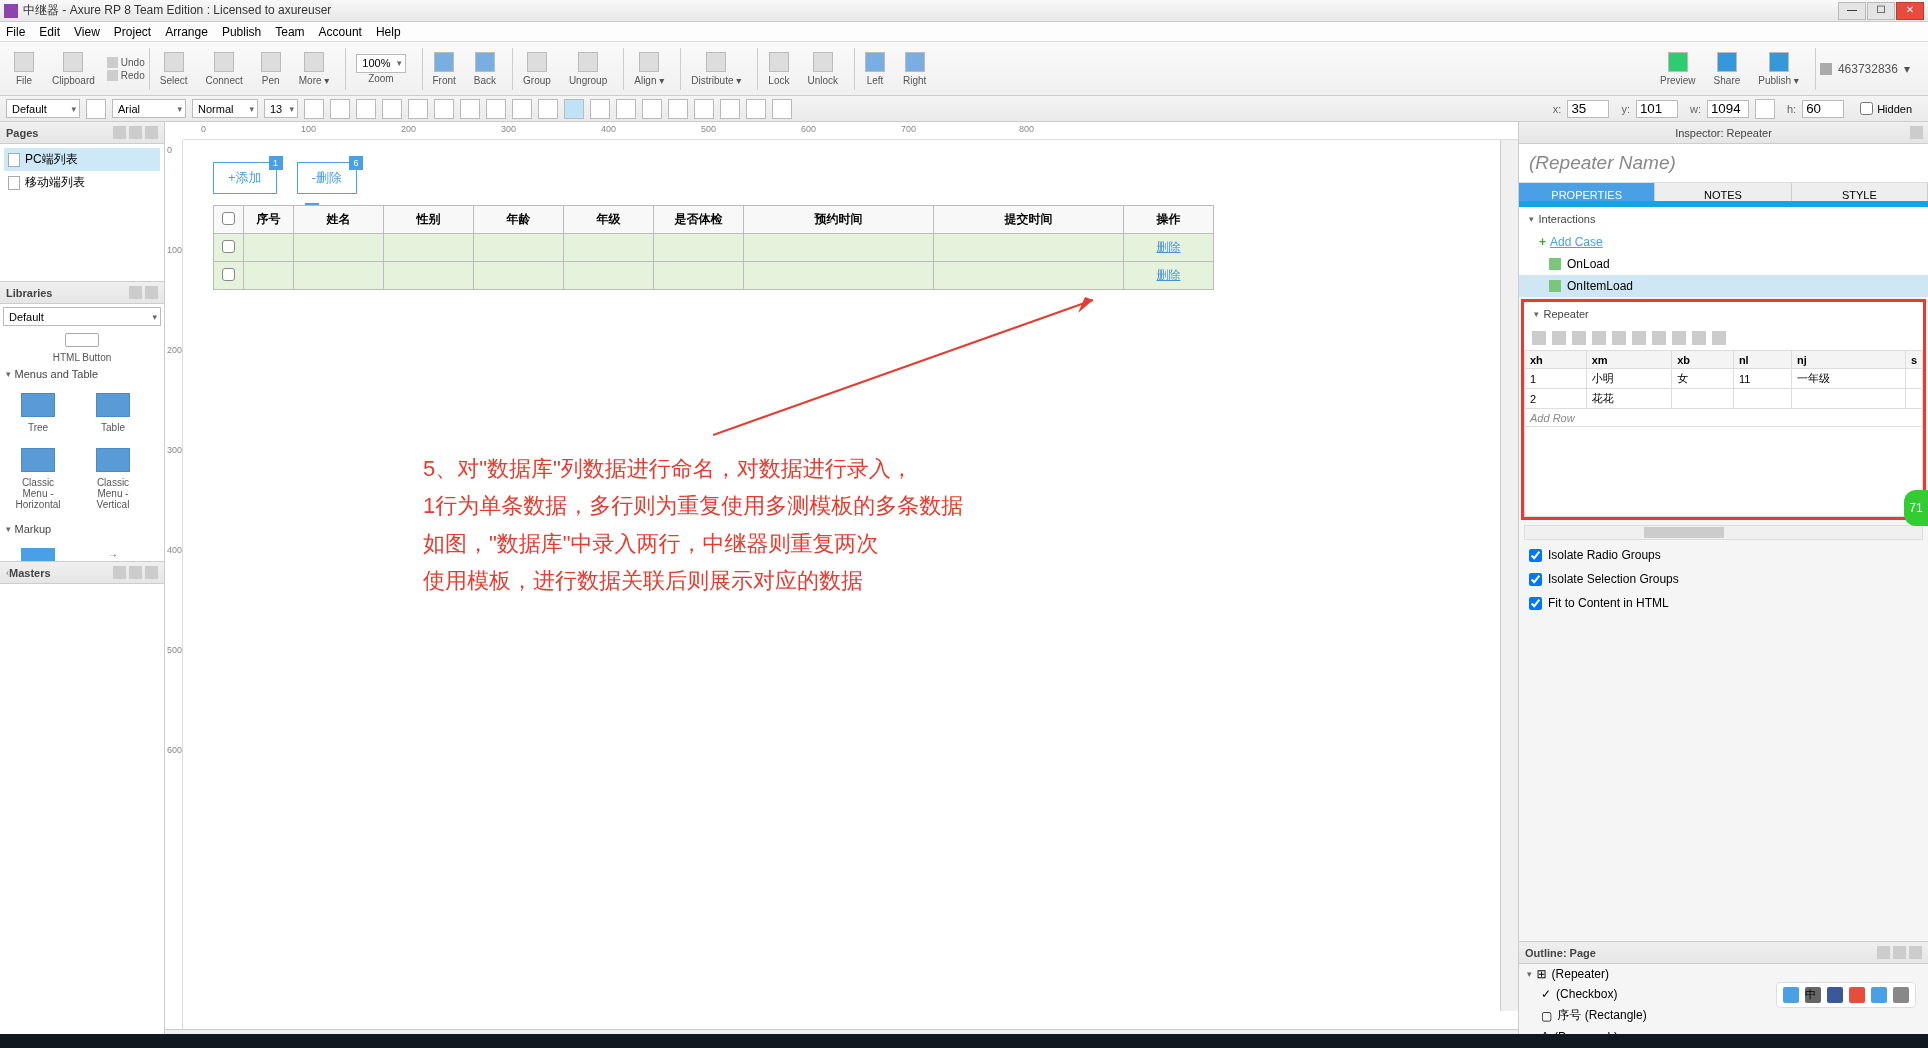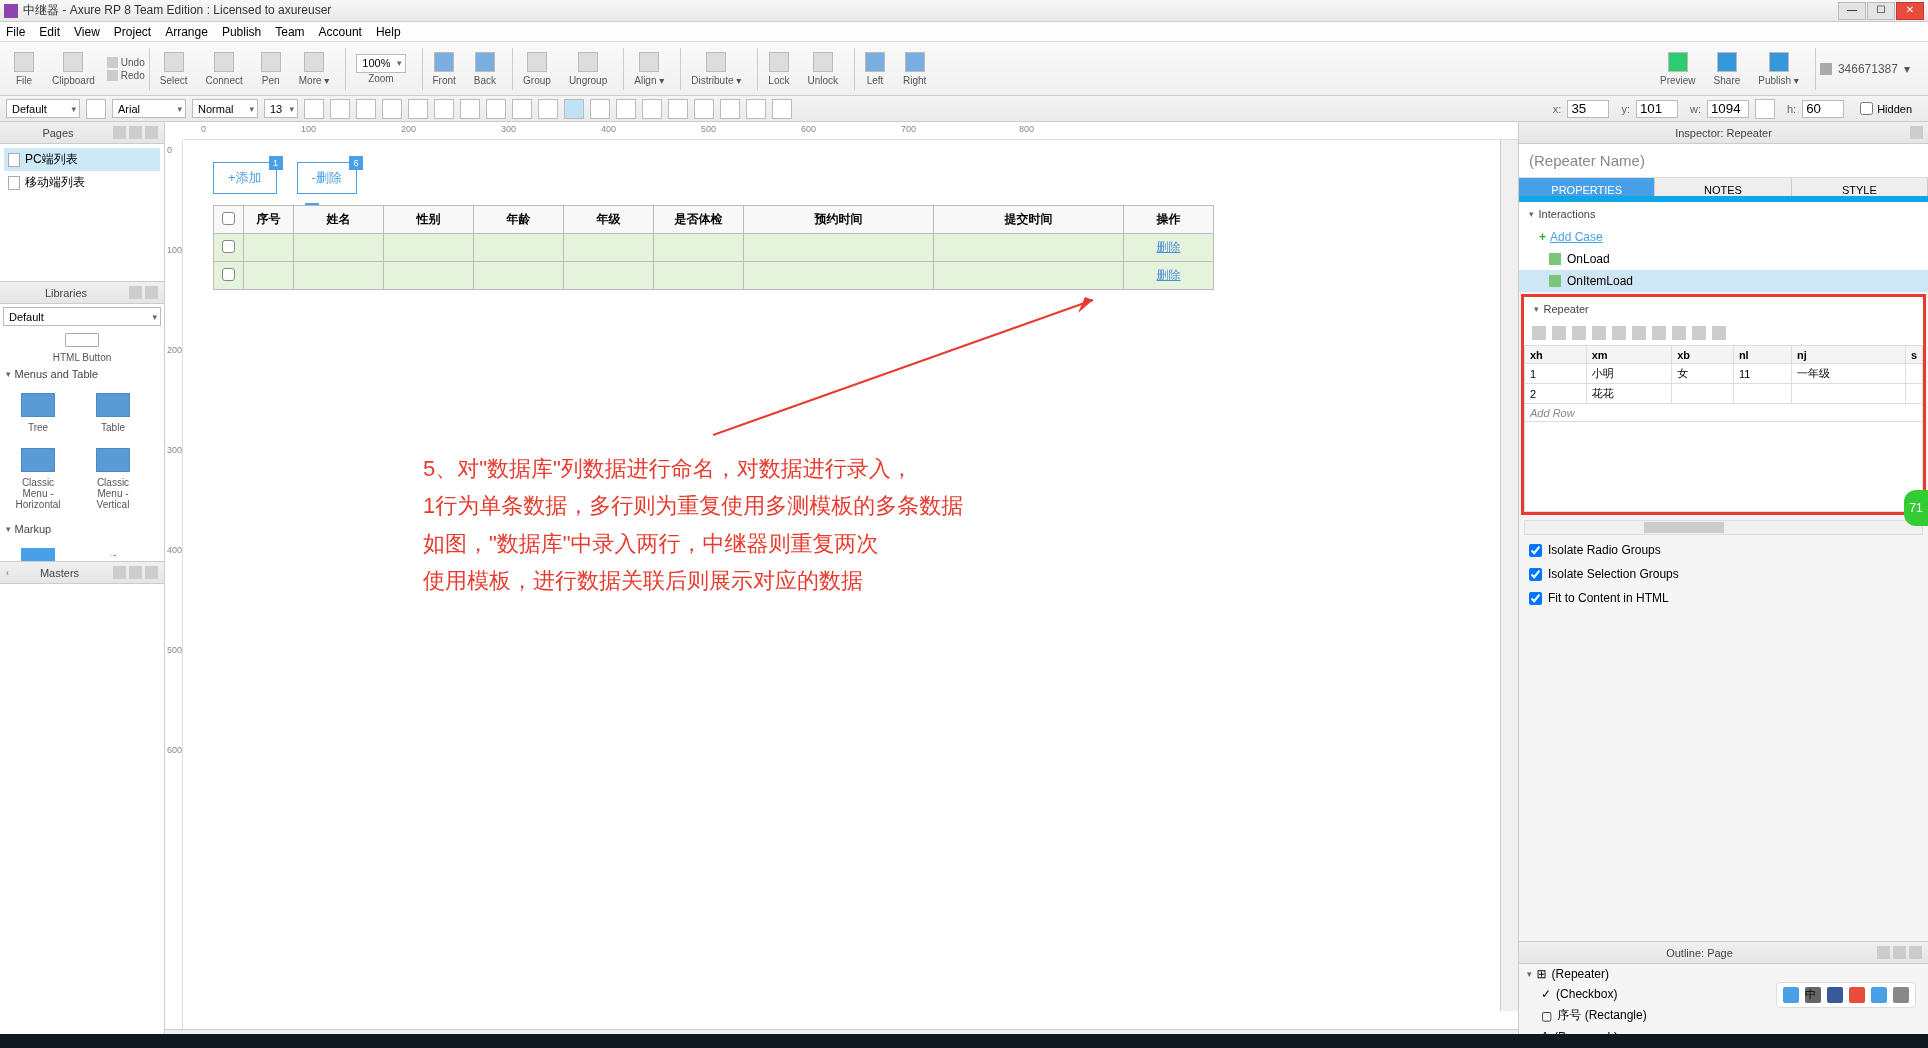--- a/index.html
+++ b/index.html
@@ -25,21 +25,21 @@
 .usericon{width:12px;height:12px;background:#aaa;}
 .fmtbar{height:26px;background:linear-gradient(#f4f4f4,#eaeaea);border-bottom:1px solid #ccc;display:flex;align-items:center;padding:0 6px;gap:6px;font-size:11px;}
 .combo{height:19px;border:1px solid #bbb;background:#fff;padding:0 14px 0 5px;min-width:60px;display:flex;align-items:center;position:relative;font-size:11px;}
 .combo:after{content:"▾";position:absolute;right:3px;font-size:9px;color:#666;}
 .btnsq{width:20px;height:20px;border:1px solid #bbb;background:#fff;}
 .hdr-lbl{color:#666;margin-left:6px;}
 .hdr-inp{width:42px;height:18px;border:1px solid #bbb;background:#fff;padding:0 3px;}
 .main{display:flex;height:calc(1048px - 22px - 20px - 54px - 26px - 1px);}
 .leftcol{width:165px;display:flex;flex-direction:column;border-right:1px solid #ccc;background:#fff;}
 .panelhdr{height:22px;background:linear-gradient(#f0f0f0,#e5e5e5);border-bottom:1px solid #ccc;display:flex;align-items:center;padding:0 6px;font-size:11px;color:#444;}
-.panelhdr .ttl{flex:1;text-align:center;}
+.panelhdr .ttl{flex:1;font-weight:bold;}
 .panelhdr .ticon{width:13px;height:13px;background:#ccc;margin-left:3px;}
 .pages{flex:0 0 160px;border-bottom:1px solid #ccc;}
 .pages .list{padding:4px;}
 .pgitem{display:flex;align-items:center;gap:5px;padding:3px 4px;font-size:12px;}
 .pgitem.sel{background:#cde8f7;}
 .pgicon{width:12px;height:14px;border:1px solid #aaa;background:#fff;}
 .libs{flex:0 0 280px;border-bottom:1px solid #ccc;overflow:hidden;}
 .libs .libsel{margin:3px;}
 .libgrid{display:flex;flex-wrap:wrap;gap:15px;padding:10px 8px;}
 .libitem{width:60px;text-align:center;font-size:10px;color:#555;}
@@ -66,21 +66,21 @@
 .datatable thead th{background:#f8f8f8;}
 .datatable tbody tr{background:#e6f3dc;}
 .chk{width:13px;height:13px;border:1px solid #888;border-radius:3px;display:inline-block;background:#fff;}
 .link{color:#4a90d9;text-decoration:underline;}
 .anntext{position:absolute;top:310px;left:240px;color:#e63b2e;font-size:22px;line-height:1.7;}
 .scrolls{height:18px;background:#f0f0f0;border-top:1px solid #ccc;}
 .scrollsv{width:18px;background:#f0f0f0;border-left:1px solid #ccc;position:absolute;right:0;top:0;bottom:18px;}
 .rightcol{width:410px;background:#f5f5f5;border-left:1px solid #ccc;display:flex;flex-direction:column;}
 .insphdr{height:22px;background:linear-gradient(#f0f0f0,#e5e5e5);border-bottom:1px solid #ccc;display:flex;align-items:center;justify-content:center;font-size:11px;color:#444;position:relative;}
 .insphdr .eicon{position:absolute;right:5px;width:13px;height:13px;background:#ccc;}
-.rptname{padding:8px 10px;font-size:15px;color:#888;background:#fff;border-bottom:1px solid #ddd;}
+.rptname{padding:8px 10px;font-size:19px;font-style:italic;color:#888;background:#fff;border-bottom:1px solid #ddd;}
 .insptabs{display:flex;height:24px;border-bottom:6px solid #0ea5e9;}
 .insptab{flex:1;text-align:center;line-height:24px;font-size:11px;background:#eee;border-right:1px solid #ccc;}
 .insptab.active{background:#4aa0e6;color:#fff;}
 .section{background:#fff;}
 .sechdr{padding:6px 10px;font-size:11px;color:#444;display:flex;align-items:center;gap:5px;}
 .chev{font-size:9px;color:#666;}
 .addcase{padding:4px 20px;font-size:12px;}
 .addcase a{color:#4aa0e6;text-decoration:underline;}
 .plus{color:#3a3;font-weight:bold;margin-right:4px;}
 .evrow{padding:4px 10px 4px 30px;font-size:12px;display:flex;align-items:center;gap:6px;}
@@ -227,21 +227,21 @@
       <div class="bigicon" style="background:#3498db"></div>
       <div class="lbl">Share</div>
     </div>
   <div class="tbgroup">
       <div class="bigicon" style="background:#3498db"></div>
       <div class="lbl">Publish ▾</div>
     </div>
   <div class="sep"></div>
   <div class="user">
       <span class="usericon"></span>
-      <span>346671387</span>
+      <span>463732836</span>
       <span>▾</span>
     </div>
 </div>
 
 <div class="fmtbar">
   <div class="combo" style="min-width:74px">Default</div>
   <div class="btnsq"></div>
   <div class="combo" style="min-width:74px">Arial</div>
   <div class="combo" style="min-width:66px">Normal</div>
   <div class="combo" style="min-width:34px">13</div>

